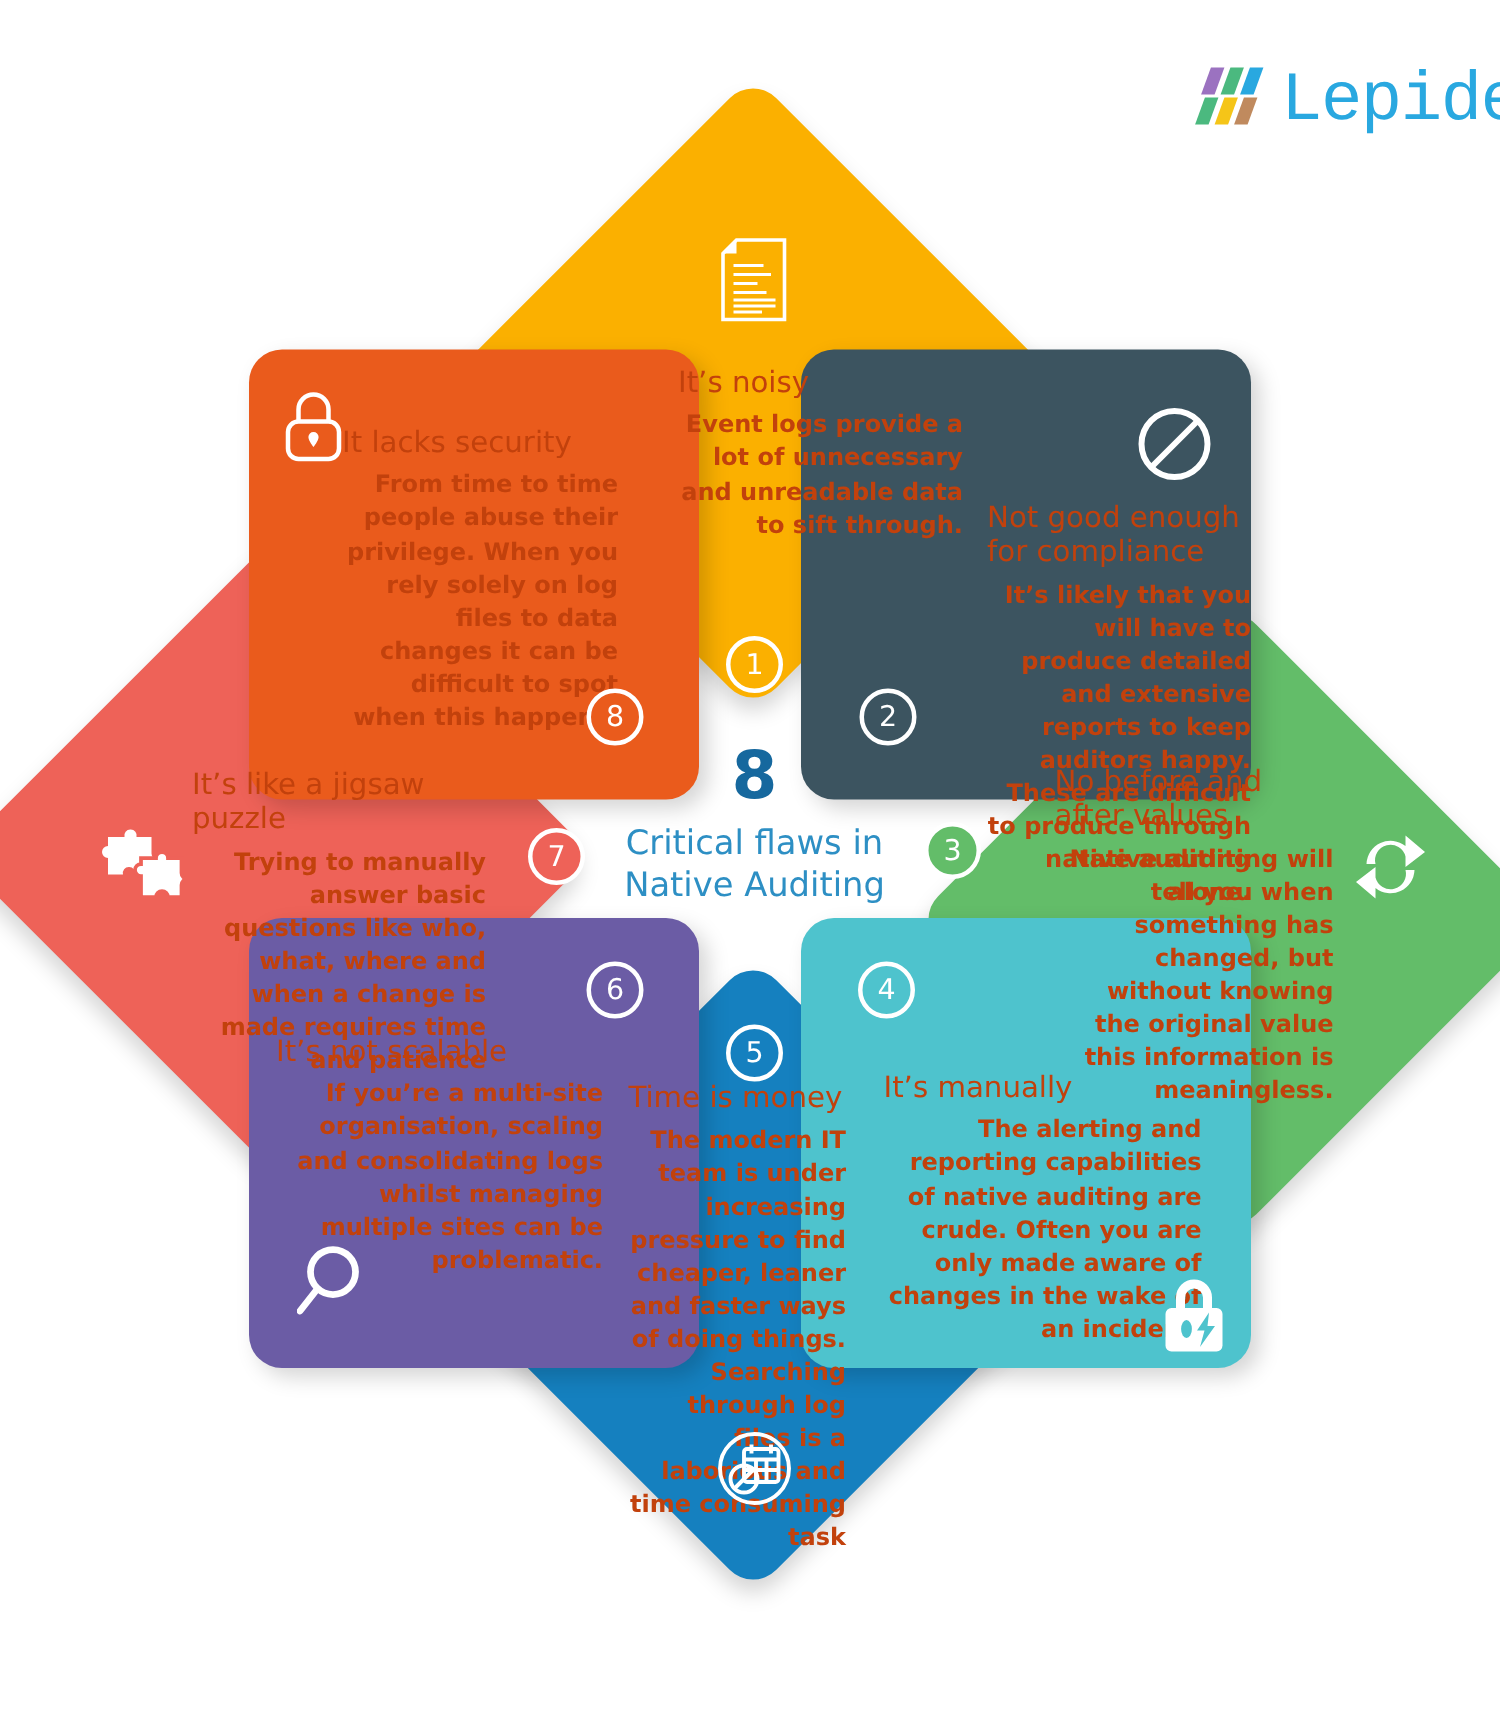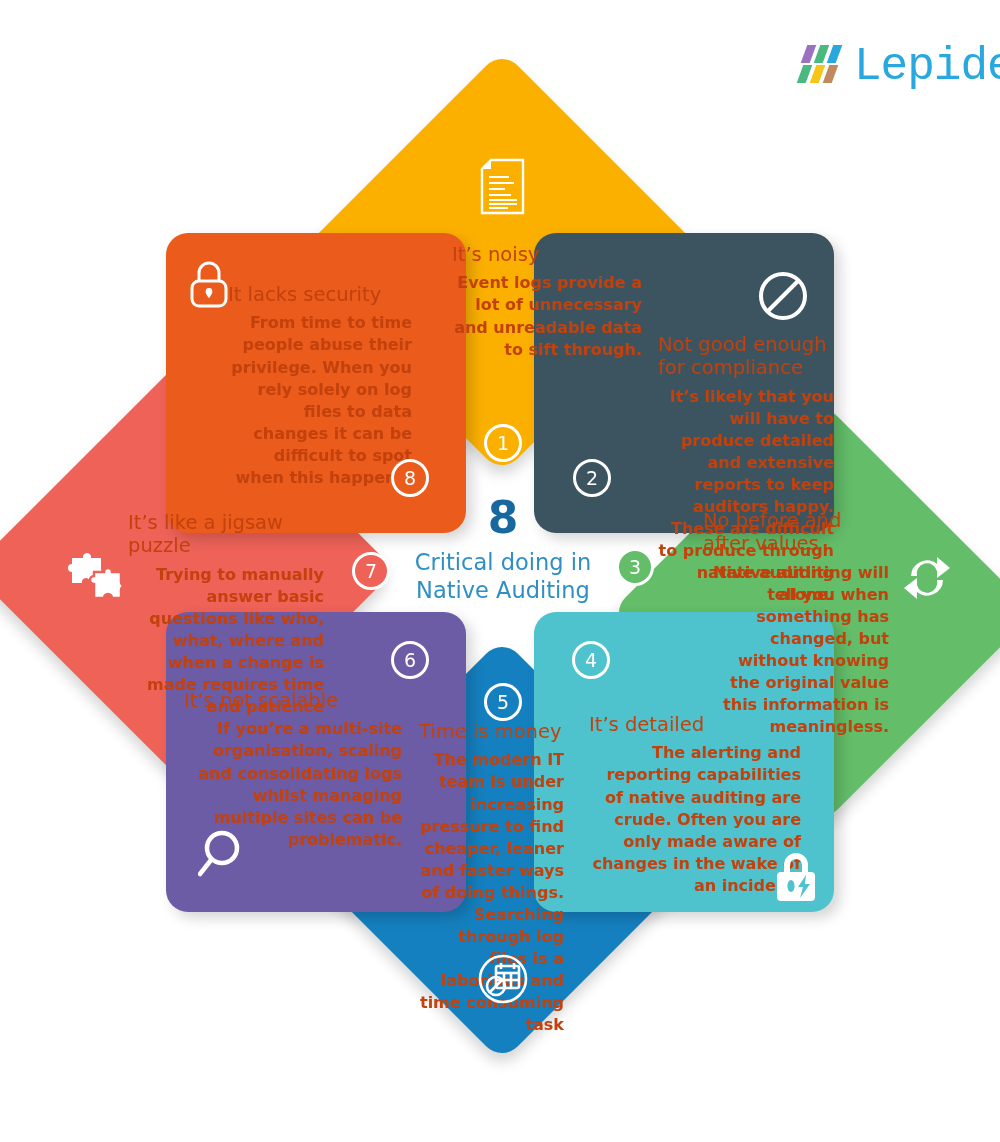--- a/index.html
+++ b/index.html
@@ -162,21 +162,21 @@
     <div class="title">Not good enough for compliance</div>
     <div class="body">It’s likely that you will have to produce detailed and extensive reports to keep auditors happy. These are difficult to produce through native auditing alone.</div>
   </div>
 
   <div class="content" style="left:703px;top:509px;width:186px;">
     <div class="title">No before and after values</div>
     <div class="body">Native auditing will tell you when something has changed, but without knowing the original value this information is meaningless.</div>
   </div>
 
   <div class="content" style="left:589px;top:713px;width:212px;">
-    <div class="title">It’s detailed</div>
+    <div class="title">It’s manually</div>
     <div class="body">The alerting and reporting capabilities of native auditing are crude. Often you are only made aware of changes in the wake of an incident.</div>
   </div>
 
   <div class="content" style="left:419px;top:720px;width:145px;">
     <div class="title">Time is money</div>
     <div class="body">The modern IT team is under increasing pressure to find cheaper, leaner and faster ways of doing things. Searching through log files is a laborious and time consuming task</div>
   </div>
 
   <div class="content" style="left:184px;top:689px;width:218px;">
     <div class="title">It’s not scalable</div>
@@ -189,21 +189,21 @@
   </div>
 
   <div class="content" style="left:228px;top:283px;width:184px;">
     <div class="title">It lacks security</div>
     <div class="body">From time to time people abuse their privilege. When you rely solely on log files to data changes it can be difficult to spot when this happens.</div>
   </div>
 
   <div class="center">
     <div class="big">8</div>
     <div class="sub">
-      <div>Critical doing in</div>
+      <div>Critical flaws in</div>
       <div>Native Auditing</div>
     </div>
   </div>
 
   <div class="badge" style="left:484px;top:424px;background:#fbb000;">
     <span>1</span>
     </div>
   <div class="badge" style="left:573px;top:459px;background:#3c5460;">
     <span>2</span>
     </div>

